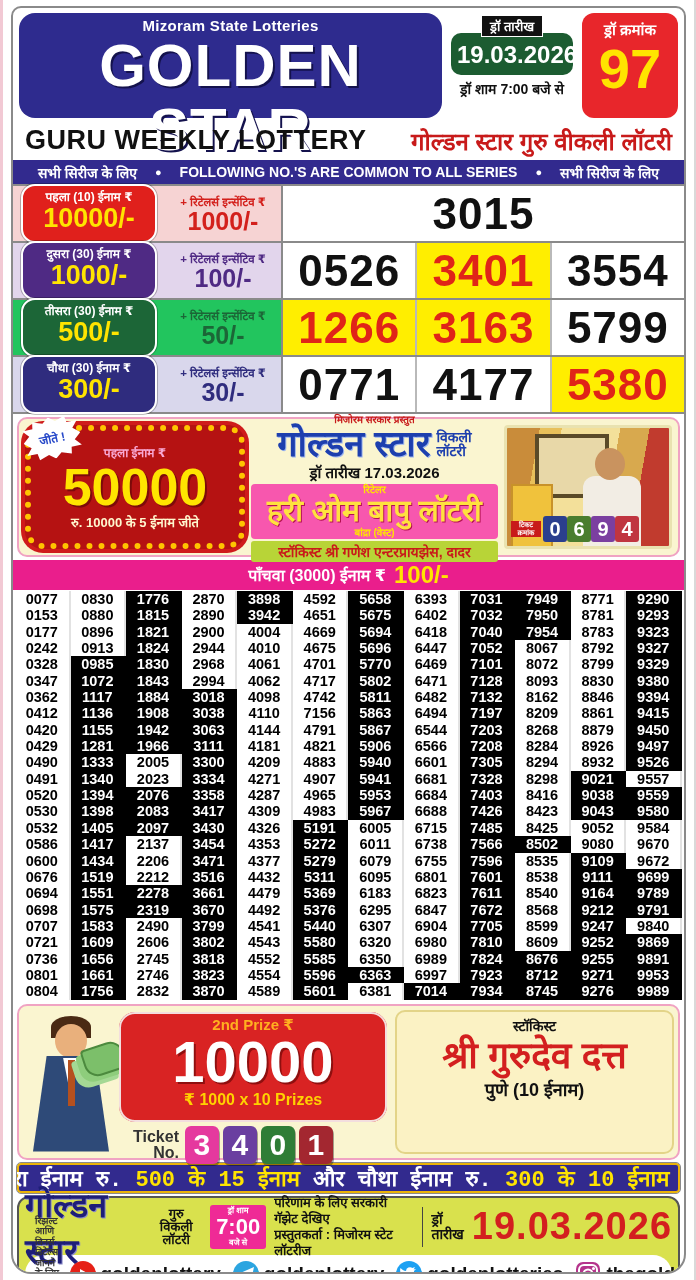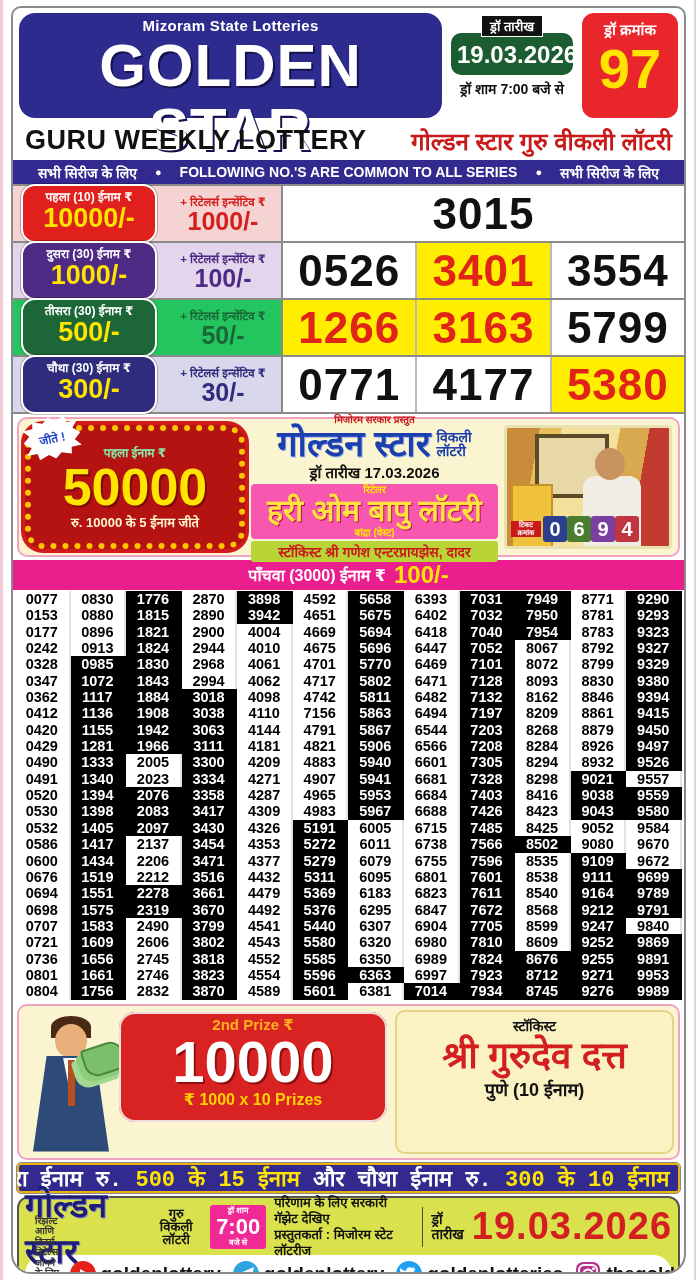--- a/index.html
+++ b/index.html
@@ -45,21 +45,21 @@
   .tier-nums .tier-num:first-child { border-left:none; }
   .tier-num.hl { background:#ffee00; color:#e02418; }
   .t0 .tier-left,.t0 .tier-inc { background:#f6d3d3; } .t0 .tier-box { background:#e0201c; } .t0 .il,.t0 .ia { color:#d3201c; }
   .t1 .tier-left,.t1 .tier-inc { background:#e2d5ec; } .t1 .tier-box { background:#4f2a84; } .t1 .il,.t1 .ia { color:#4f2a84; }
   .t2 .tier-left,.t2 .tier-inc { background:#22c55e; } .t2 .tier-box { background:#1c6637; } .t2 .il,.t2 .ia { color:#1c6637; }
   .t3 .tier-left,.t3 .tier-inc { background:#d9d7ec; } .t3 .tier-box { background:#2f2c7e; } .t3 .il,.t3 .ia { color:#2f2c7e; }
 
   
   .promo { height:140px; margin:3px 4px; background:#faf5d0; border:2px solid #f0a3c3; border-radius:10px; display:flex; align-items:center; padding:4px 6px; gap:6px; }
   .marquee { position:relative; width:220px; height:124px; background:#b51212; border:6px dotted #ffc400; border-radius:18px; box-shadow:0 0 0 4px #cf1b1b; display:flex; flex-direction:column; align-items:center; justify-content:center; }
-  .mq-label { color:#86efac; font-size:12px; font-weight:bold; }
+  .mq-label { color:#f9a8d4; font-size:12px; font-weight:bold; }
   .mq-amount { color:#ffe400; font-size:52px; font-weight:bold; line-height:52px; text-shadow:2px 2px 0 #7c0a0a; }
   .mq-sub { color:#fff7cf; font-size:13px; font-weight:bold; }
   .burst { position:absolute; left:-8px; top:-14px; width:58px; height:42px; background:#fff; clip-path:polygon(50% 0%,61% 12%,78% 4%,80% 20%,98% 20%,88% 36%,100% 50%,88% 64%,98% 80%,80% 80%,78% 96%,61% 88%,50% 100%,39% 88%,22% 96%,20% 80%,2% 80%,12% 64%,0% 50%,12% 36%,2% 20%,20% 20%,22% 4%,39% 12%); display:flex; align-items:center; justify-content:center; transform:rotate(-12deg); }
   .burst span { color:#2749c9; font-size:12px; font-weight:bold; }
   .promo-center { flex:1; text-align:center; }
   .pc-presented { color:#c81a1a; font-size:10px; font-weight:bold; }
   .pc-brandline { display:flex; align-items:center; justify-content:center; gap:6px; }
   .pc-brand { color:#1d3fae; font-size:36px; font-weight:bold; line-height:36px; text-shadow:1px 1px 0 #9db5ee; }
   .pc-brandside { color:#1d3fae; font-size:14px; font-weight:bold; text-align:left; line-height:14px; }
   .pc-date { color:#111; font-size:15px; font-weight:bold; }
@@ -587,20 +587,30 @@
             <div class="suit"></div>
             <div class="shirt"></div>
             <div class="tie"></div>
             <div class="money"></div>
       </div>
       <div class="prize2-panel">
         <div class="p2-title">2nd Prize ₹</div>
         <div class="p2-amount">10000</div>
         <div class="p2-sub">₹ 1000  x 10 Prizes</div>
       </div>
+      <div class="ticket-row">
+        <div class="tlabel">
+          <span>Ticket</span><br><span>No.</span></div>
+        <div style="display:flex;gap:4px;">
+              <span class="tile" style="background: rgb(229, 57, 158);">3</span>
+              <span class="tile" style="background: rgb(106, 63, 160);">4</span>
+              <span class="tile" style="background: rgb(47, 125, 54);">0</span>
+              <span class="tile" style="background: rgb(163, 39, 48);">1</span>
+            </div>
+      </div>
     </div>
     <div class="b2-right">
       <div class="b2-stockist">स्टॉकिस्ट</div>
       <div class="b2-agency">श्री गुरुदेव दत्त</div>
       <div class="b2-loc">पुणे (10 ईनाम)</div>
     </div>
   </div>
 
   <div class="band34">
         <span class="w">तीसरा ईनाम रु. </span>

